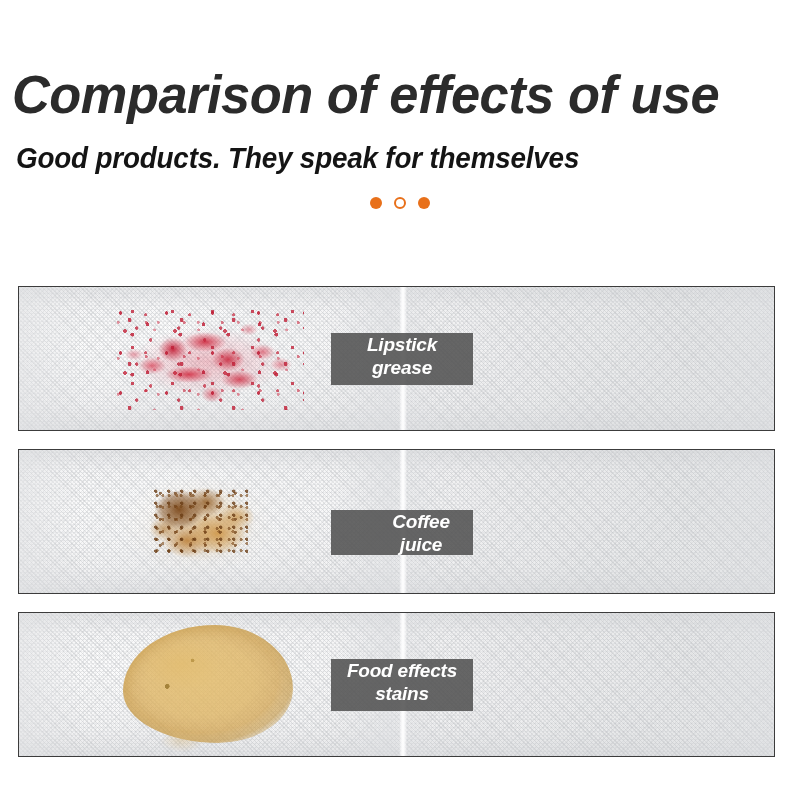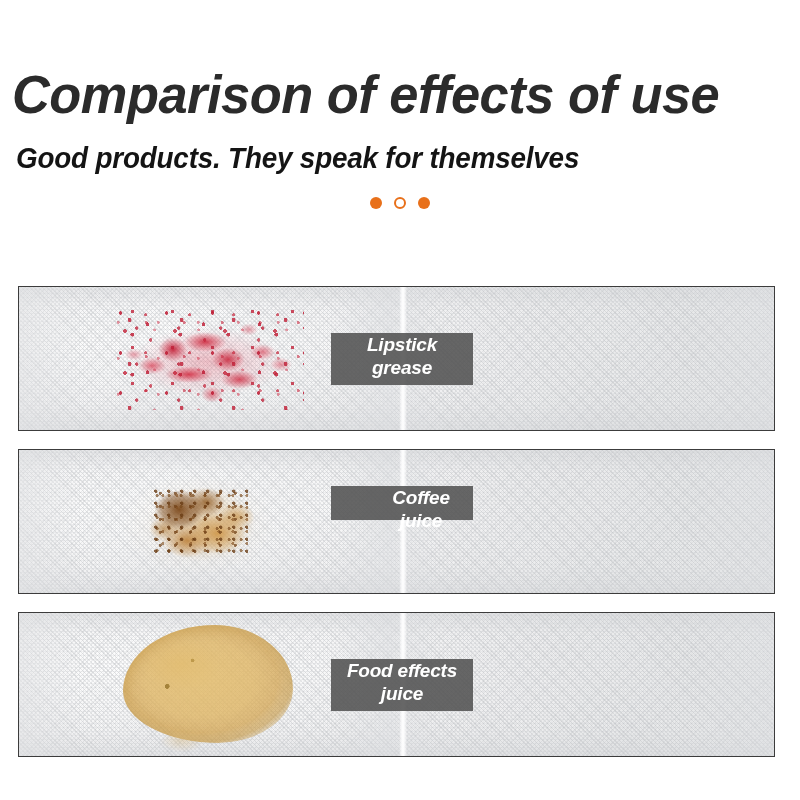--- a/index.html
+++ b/index.html
@@ -255,21 +255,21 @@
     font-style: italic;
     text-align: center;
     letter-spacing: -0.2px;
     z-index: 4;
     display: flex;
     justify-content: center;
     padding: 0 4px;
     box-sizing: border-box;
   }
   .stain-label.two-line { top: 46px; height: 52px; }
-  .stain-label.one-line { top: 36px; height: 34px; padding-left: 42px; }
+  .stain-label.one-line { top: 60px; height: 45px; padding-left: 42px; }
 </style>
 </head>
 <body>
 
 <div class="header">
   <h1 class="page-title">Comparison of effects of use</h1>
   <p class="page-subtitle">Good products. They speak for themselves</p>
 
   <div class="dots">
     <span class="dot filled"></span>
@@ -298,18 +298,18 @@
       <span>Coffee juice</span>
     </div>
   </div>
 
   <div class="panel">
     <div class="stain stain-grease"></div>
     <div class="seam"></div>
     <div class="stain-label two-line">
       <span>
         <span>Food effects</span><br>
-        <span>juice</span>
+        <span>stains</span>
       </span>
     </div>
   </div>
 
 </div>
 
 </body></html>

